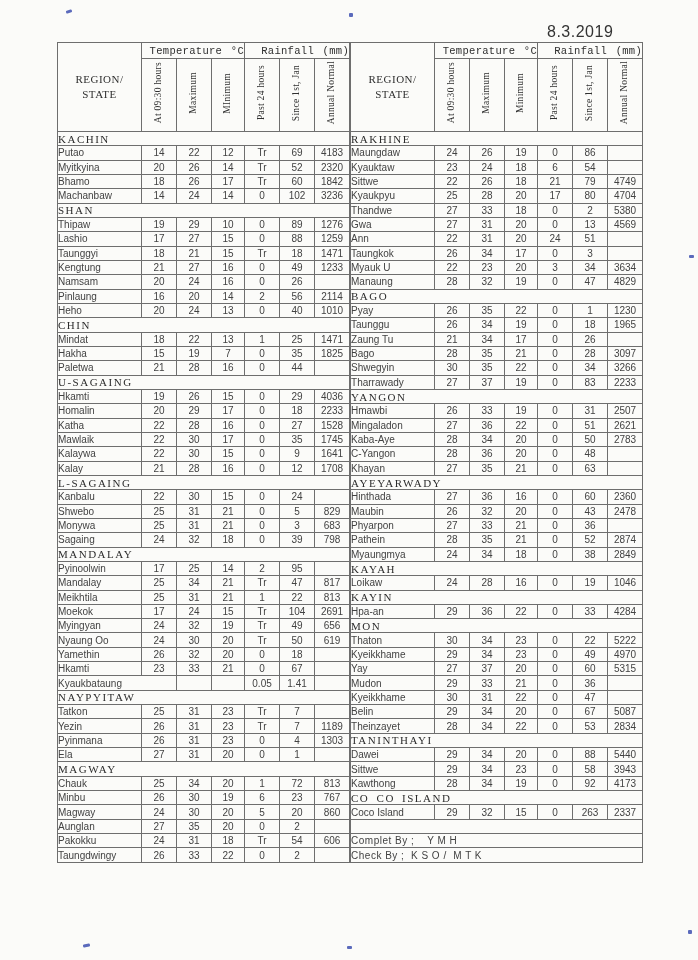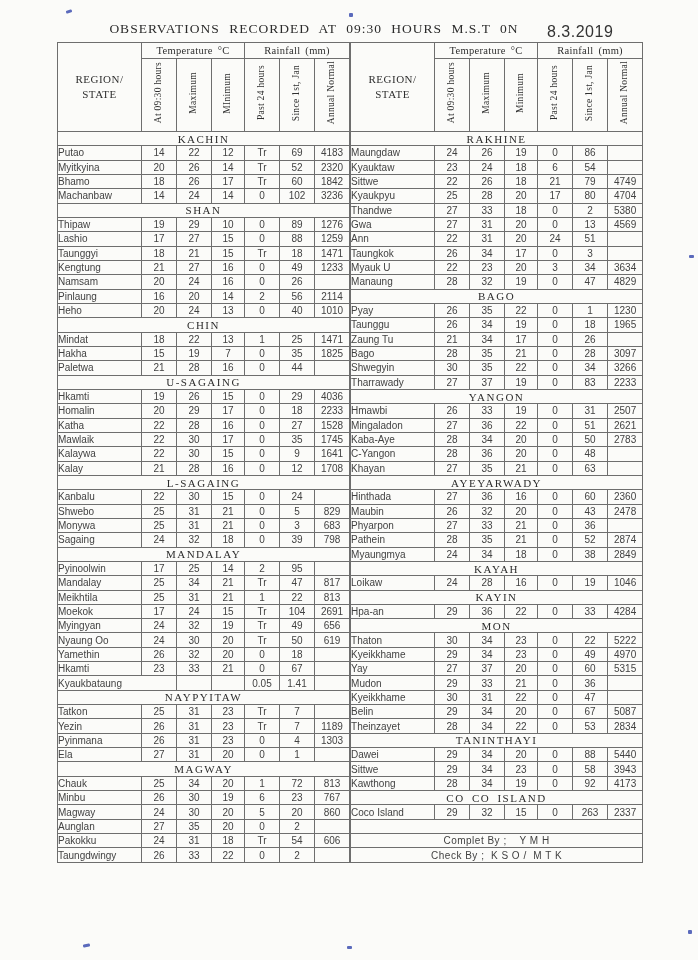--- a/index.html
+++ b/index.html
@@ -34,54 +34,53 @@
     border:1px solid #6e6e6e;padding:0;margin:0;
     overflow:hidden;
   }
   tr.group-row{height:16px;}
   th.region{
     font-family:"Liberation Serif",serif;font-weight:normal;
     font-size:11px;letter-spacing:.5px;color:#2f2f2f;
     white-space:pre-line;vertical-align:middle;line-height:1.4;
   }
   th.group{
-    font-family:Liberation Serif, serif;font-weight:normal;
-    font-size:10.5px;color:#2f2f2f;text-align:center;vertical-align:middle;
+    font-family:Liberation Mono, monospace;font-weight:normal;
+    font-size:10.5px;color:#2f2f2f;text-align:right;vertical-align:middle;
     letter-spacing:.3px;word-spacing:2px;
   }
   tr.vert-row{height:73px;}
   th.vert{vertical-align:middle;text-align:center;font-weight:normal;}
   th.vert span{
     display:inline-block;
     writing-mode:vertical-rl;transform:rotate(180deg);
     font-family:"Liberation Serif",serif;font-size:9.5px;color:#2f2f2f;
     letter-spacing:.3px;white-space:nowrap;line-height:1;
   }
   tbody tr{height:14.33px;}
   td.name{
     font-size:10px;text-align:left;padding-left:4px;
     white-space:nowrap;color:#424242;
   }
   td.val{font-size:10px;text-align:center;color:#424242;}
   td.section{
     font-family:"Liberation Serif",serif;font-size:11px;color:#2c2c2c;
-    text-align:center;letter-spacing:1.5px;word-spacing:3px;
+    letter-spacing:1.5px;word-spacing:3px;
   }
   td.full{
-    font-size:10px;text-align:center;padding-left:4px;color:#424242;
+    font-size:10px;text-align:left;padding-left:4px;color:#424242;
     white-space:pre;letter-spacing:.5px;
   }
   .ink-mark{position:absolute;background:#3346ad;opacity:.8;border-radius:1px;}
 </style>
 </head>
 <body>
 
 <div class="sheet">
 
-  <div class="title-row">OBSERVATIONS RECORDED AT 09:30 HOURS M.S.T 0N</div>
   <div class="date">8.3.2019</div>
 
   <div class="tables">
 
     <table class="half" id="left-table">
       <colgroup>
         <col style="width:84px">
           <col style="width:35px">
           <col style="width:35px">
         <col style="width:33px">

